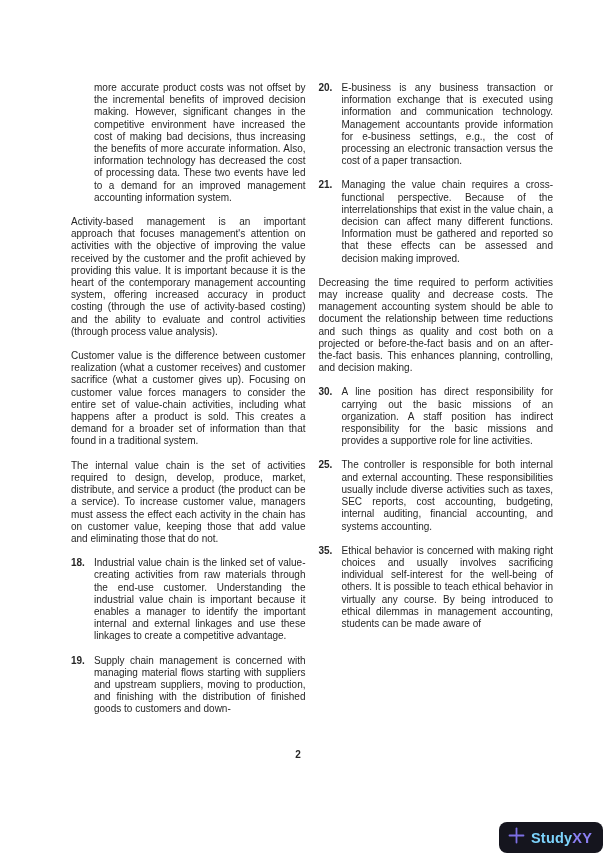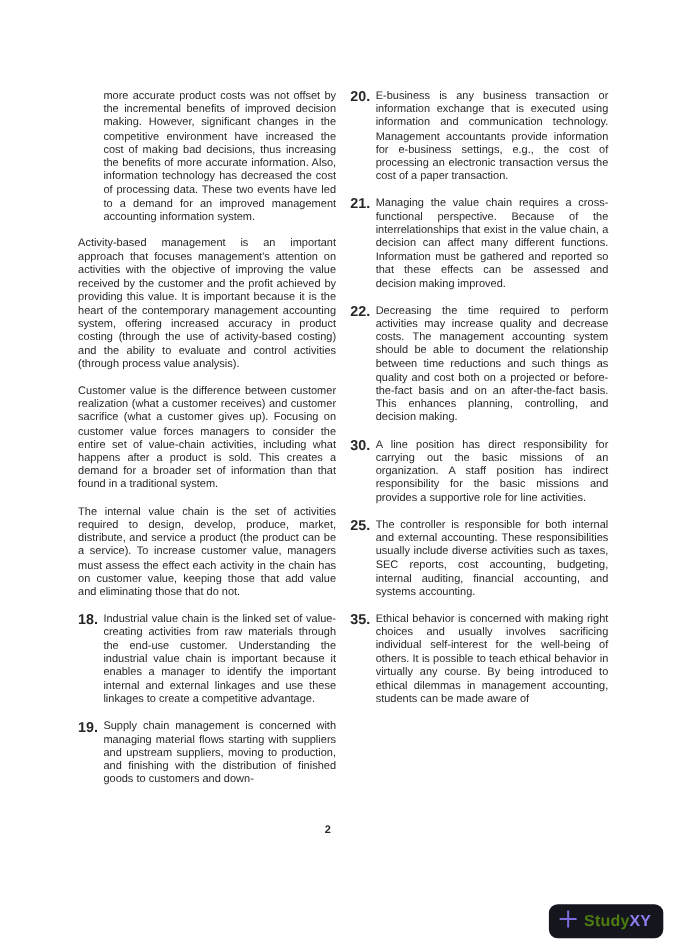--- a/index.html
+++ b/index.html
@@ -31,21 +31,21 @@
   }
   .column { width: 235px; }
   .item {
     display: flex;
     margin-bottom: 12px;
   }
   .num {
     width: 23px;
     flex: 0 0 23px;
     font-weight: bold;
-    font-size: 13px;
+    font-size: 10px;
     line-height: 12.2px;
   }
   .txt {
     flex: 1;
     font-size: 10px;
     line-height: 12.2px;
     text-align: justify;
   }
   .page-number {
     position: absolute;
@@ -68,21 +68,21 @@
     align-items: center;
     gap: 6px;
   }
   .brand-badge .plus { display: block; }
   .brand-text {
     font-size: 14.5px;
     font-weight: bold;
     letter-spacing: 0.2px;
     white-space: nowrap;
   }
-  .brand-text .study { color: #4d7c0f; }
+  .brand-text .study { color: #7dd3fc; }
   .brand-text .xy { color: var(--accent-purple); }
 </style>
 </head>
 <body>
 
 <div class="page">
 
   <div class="columns">
     <div class="column" id="col-left">
         <div class="item">
@@ -110,21 +110,20 @@
     <div class="column" id="col-right">
         <div class="item">
           <span class="num">20.</span>
           <div class="txt">E-business is any business transaction or information exchange that is executed using information and communication technology. Management accountants provide information for e-business settings, e.g., the cost of processing an electronic transaction versus the cost of a paper transaction.</div>
         </div>
         <div class="item">
           <span class="num">21.</span>
           <div class="txt">Managing the value chain requires a cross-functional perspective. Because of the interrelationships that exist in the value chain, a decision can affect many different functions. Information must be gathered and reported so that these effects can be assessed and decision making improved.</div>
         </div>
         <div class="item">
-          <span class="num">22.</span>
           <div class="txt">Decreasing the time required to perform activities may increase quality and decrease costs. The management accounting system should be able to document the relationship between time reductions and such things as quality and cost both on a projected or before-the-fact basis and on an after-the-fact basis. This enhances planning, controlling, and decision making.</div>
         </div>
         <div class="item">
           <span class="num">30.</span>
           <div class="txt">A line position has direct responsibility for carrying out the basic missions of an organization. A staff position has indirect responsibility for the basic missions and provides a supportive role for line activities.</div>
         </div>
         <div class="item">
           <span class="num">25.</span>
           <div class="txt">The controller is responsible for both internal and external accounting. These responsibilities usually include diverse activities such as taxes, SEC reports, cost accounting, budgeting, internal auditing, financial accounting, and systems accounting.</div>
         </div>

